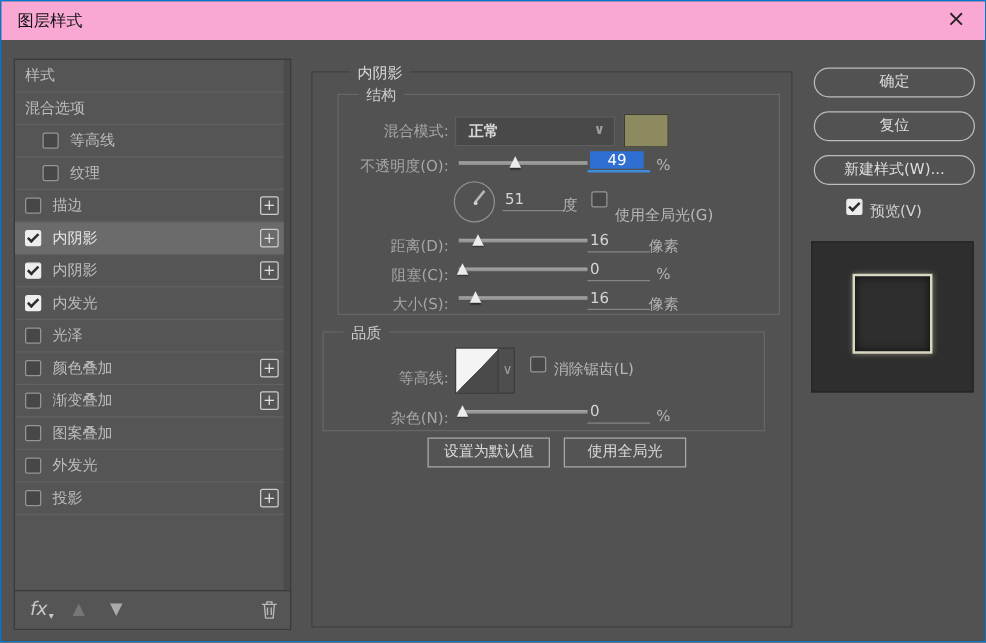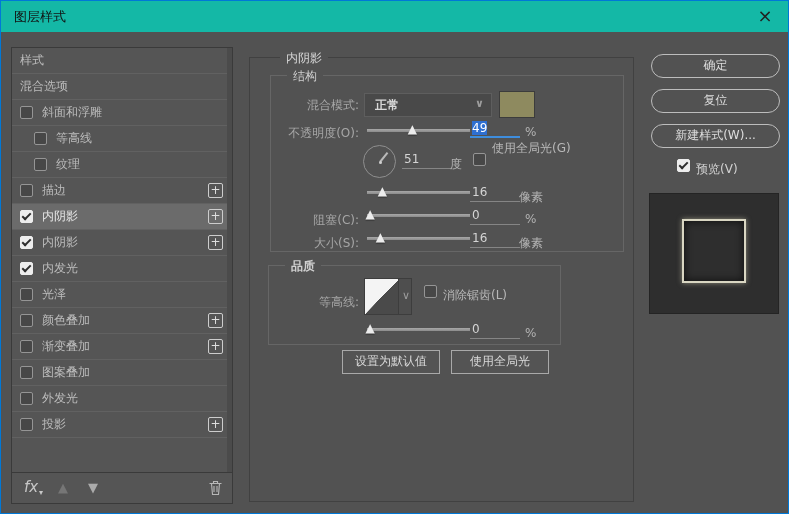--- a/index.html
+++ b/index.html
@@ -3,21 +3,21 @@
 <meta charset="utf-8">
 <style>
   html,body{margin:0;padding:0;background:#9a9a9a;}
   *{box-sizing:border-box;}
   .window{
     position:relative;width:789px;height:514px;
     background:#525252;border:1px solid #0078d7;
     font-family:"DejaVu Sans",sans-serif;overflow:hidden;
   }
   
-  .titlebar{position:absolute;left:0;top:0;right:0;height:31px;background:#14b8a6;}
+  .titlebar{position:absolute;left:0;top:0;right:0;height:31px;background:#f9a8d4;}
   .title{position:absolute;left:13px;top:7px;font-size:13px;color:#111;}
   .close-btn{position:absolute;right:0;top:0;width:46px;height:31px;text-align:center;line-height:29px;font-size:18px;color:#222;cursor:default;}
   
   .sidebar{position:absolute;left:10px;top:46px;width:222px;height:457px;background:#4b4b4b;border:1px solid #3a3a3a;}
   .sb-list{position:absolute;left:0;top:0;right:5px;height:424px;background:#555555;}
   .sb-gutter{position:absolute;right:0;top:0;width:5px;height:424px;background:#4b4b4b;}
   .row{position:relative;height:26px;border-bottom:1px solid #616161;display:flex;align-items:center;padding-left:8px;font-size:12px;color:#bcbcbc;}
   .row.selected{background:#6b6b6b;color:#e4e4e4;}
   .row.indent{padding-left:22px;}
   .row .row-label{margin-left:0;}
@@ -41,21 +41,21 @@
   .unit{position:absolute;font-size:12px;color:#b3b3b3;white-space:nowrap;}
   .dropdown{position:absolute;width:128px;height:24px;background:#494949;border:1px solid #5e5e5e;color:#d8d8d8;font-size:12px;}
   .dd-text{margin-left:10px;line-height:22px;}
   .dd-chevron{position:absolute;right:7px;top:3px;font-size:11px;color:#9d9d9d;}
   .swatch{position:absolute;width:36px;height:27px;border:1px solid #3c3c3c;}
   .slider{position:absolute;width:103px;height:14px;}
   .slider .track{position:absolute;left:0;right:0;top:4px;height:3px;background:linear-gradient(#a8a8a8,#8b8b8b);}
   .slider .thumb{position:absolute;top:-3px;transform:translateX(-50%);color:#ececec;font-size:12px;text-shadow:0 1px 1px rgba(0,0,0,.45);}
   .nfield{position:absolute;width:50px;height:18px;border-bottom:1px solid #858585;font-size:12px;color:#d4d4d4;line-height:16px;padding-left:2px;}
   .nfield.focused{border-bottom:2px solid #3e8ddd;}
-  .nfield.focused .val{background:#2e6fd1;color:#ffffff;padding:0 0;}
+  .nfield.focused .val{background:#2e6fd1;color:#ffffff;padding:0 14px;}
   .dial{position:absolute;width:33px;height:33px;border:1px solid #8f8f8f;border-radius:50%;}
   .needle{position:absolute;left:50%;top:50%;width:12px;height:2px;background:#b9b9b9;transform-origin:0 50%;margin-top:-1px;}
   .dial-dot{position:absolute;left:50%;top:50%;width:3px;height:3px;margin:-1px 0 0 -1px;border-radius:50%;background:#d0d0d0;}
   .contour-widget{position:absolute;width:48px;height:37px;border:1px solid #3d3d3d;background:#4e4e4e;}
   .contour-thumb{position:absolute;left:0;top:0;width:34px;height:35px;background:linear-gradient(to top left,#4a4a4a 49.5%,#f4f4f4 50%);}
   .contour-dd{position:absolute;right:0;top:0;width:13px;height:35px;border-left:1px solid #3d3d3d;}
   .contour-dd .dd-chevron{right:1px;top:10px;}
   .cb-label{position:absolute;font-size:12px;color:#b8b8b8;white-space:nowrap;}
   .flat-btn{position:absolute;height:24px;background:#545454;border:1px solid #a9a9a9;color:#d9d9d9;font-size:12px;text-align:center;line-height:21px;}
   
@@ -74,24 +74,20 @@
   </div>
 
   <div class="sidebar">
     <div class="sb-gutter"></div>
     <div class="sb-list" id="sb-list">
         <div class="row">
           <span class="row-label">样式</span>
         </div>
         <div class="row">
           <span class="row-label">混合选项</span>
-        </div>
-        <div class="row">
-          <span class="cb"></span>
-          <span class="row-label">斜面和浮雕</span>
         </div>
         <div class="row indent">
           <span class="cb"></span>
           <span class="row-label">等高线</span>
         </div>
         <div class="row indent">
           <span class="cb"></span>
           <span class="row-label">纹理</span>
         </div>
         <div class="row">
@@ -176,22 +172,23 @@
     <div class="nfield focused" style="left:220px;top:62px;"><span class="val">49</span></div>
     <span class="unit" style="left:275px;top:67px;">%</span>
 
     <div class="dial" style="left:113px;top:87px;">
       <div class="needle" id="angle-needle" style="transform: rotate(-51deg);"></div>
       <div class="dial-dot"></div>
     </div>
     <div class="nfield" style="left:152px;top:93px;"><span class="val">51</span></div>
     <span class="unit" style="left:200px;top:98px;">度</span>
     <span class="cb" style="position:absolute;left:223px;top:95px;"></span>
-    <span class="cb-label" style="left:242px;top:82px;">使用全局光(G)</span>
-
+    <span class="cb-label" style="left:242px;top:106px;">使用全局光(G)</span>
+
+    <span class="flabel" style="top:131px;">距离(D):</span>
     <div class="slider" style="left:117px;top:129px;">
       <div class="track"></div>
       <span class="thumb" style="left: 15%;">▲</span>
     </div>
     <div class="nfield" style="left:220px;top:126px;"><span class="val">16</span></div>
     <span class="unit" style="left:269px;top:131px;">像素</span>
 
     <span class="flabel" style="top:154px;">阻塞(C):</span>
     <div class="slider" style="left:117px;top:152px;">
       <div class="track"></div>
@@ -201,34 +198,35 @@
     <span class="unit" style="left:275px;top:154px;">%</span>
 
     <span class="flabel" style="top:177px;">大小(S):</span>
     <div class="slider" style="left:117px;top:175px;">
       <div class="track"></div>
       <span class="thumb" style="left: 13%;">▲</span>
     </div>
     <div class="nfield" style="left:220px;top:172px;"><span class="val">16</span></div>
     <span class="unit" style="left:269px;top:177px;">像素</span>
 
-    <div class="group" style="left:18px;top:207px;width:293px;height:80px;font-weight:bold;">
+    <div class="group" style="left:8px;top:207px;width:354px;height:80px;">
       <span class="legend" style="left:16px;">品质</span>
     </div>
 
     <span class="flabel" style="top:236px;">等高线:</span>
     <div class="contour-widget" style="left:114px;top:220px;">
       <div class="contour-thumb"></div>
       <div class="contour-dd">
         <span class="dd-chevron">∨</span>
       </div>
     </div>
     <span class="cb" style="position:absolute;left:174px;top:227px;"></span>
     <span class="cb-label" style="left:193px;top:229px;">消除锯齿(L)</span>
 
+    <span class="flabel" style="top:268px;">杂色(N):</span>
     <div class="slider" style="left:117px;top:266px;">
       <div class="track"></div>
       <span class="thumb" style="left: 3%;">▲</span>
     </div>
     <div class="nfield" style="left:220px;top:263px;"><span class="val">0</span></div>
     <span class="unit" style="left:275px;top:268px;">%</span>
 
     <div class="flat-btn" style="left:92px;top:292px;width:98px;">设置为默认值</div>
     <div class="flat-btn" style="left:201px;top:292px;width:98px;">使用全局光</div>
   </div>

